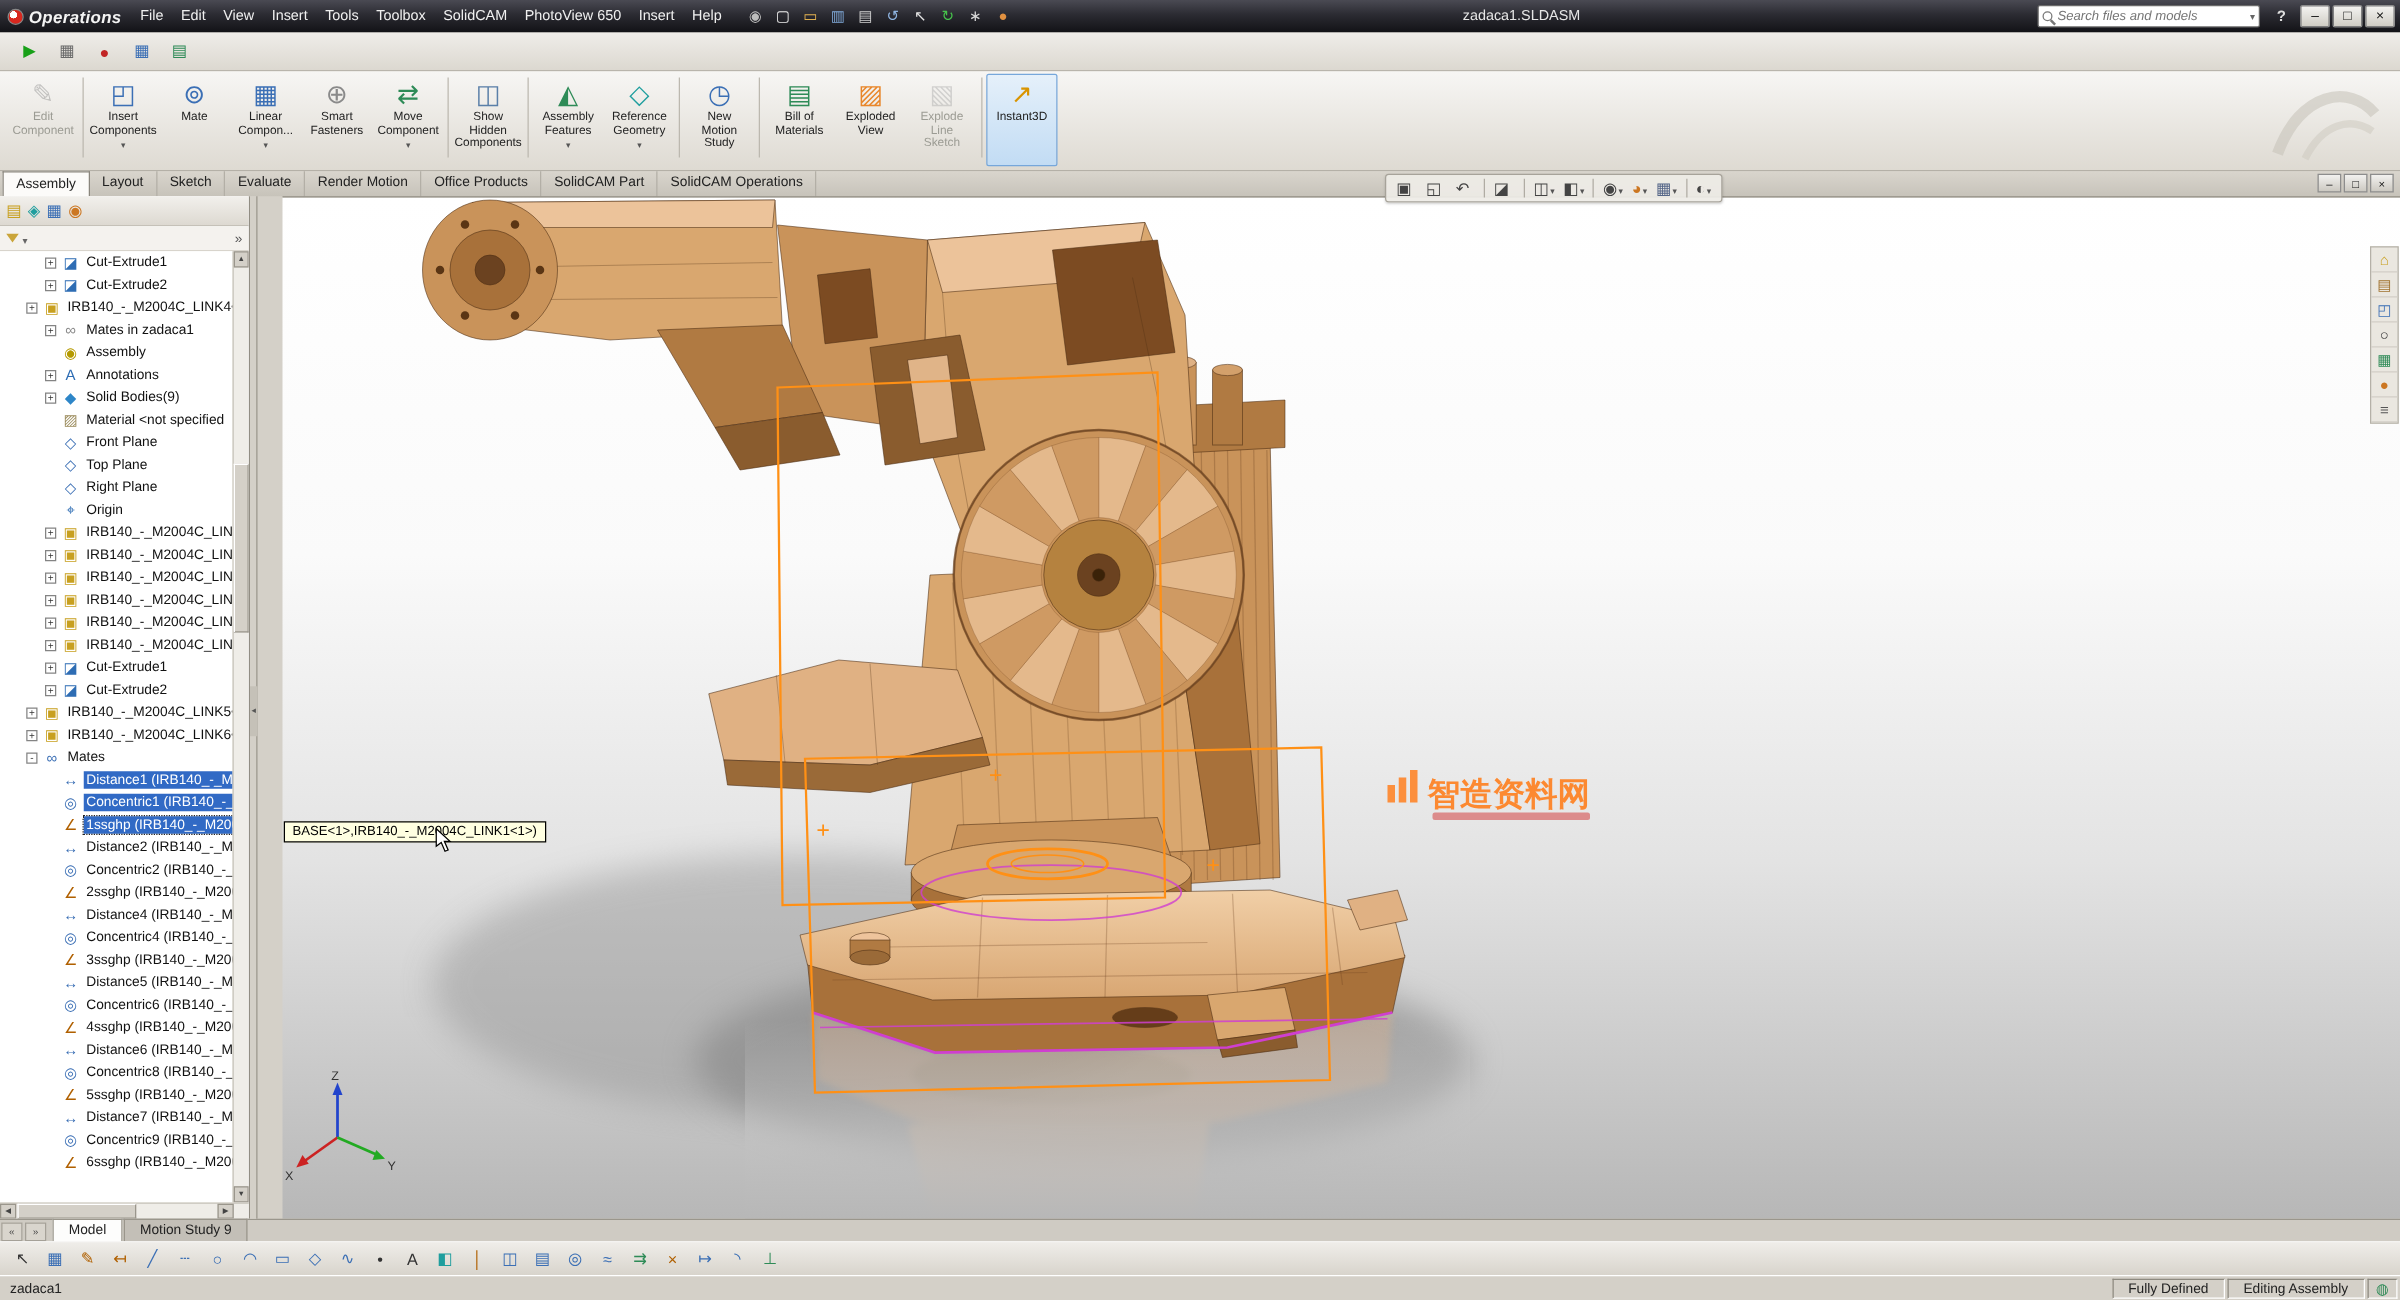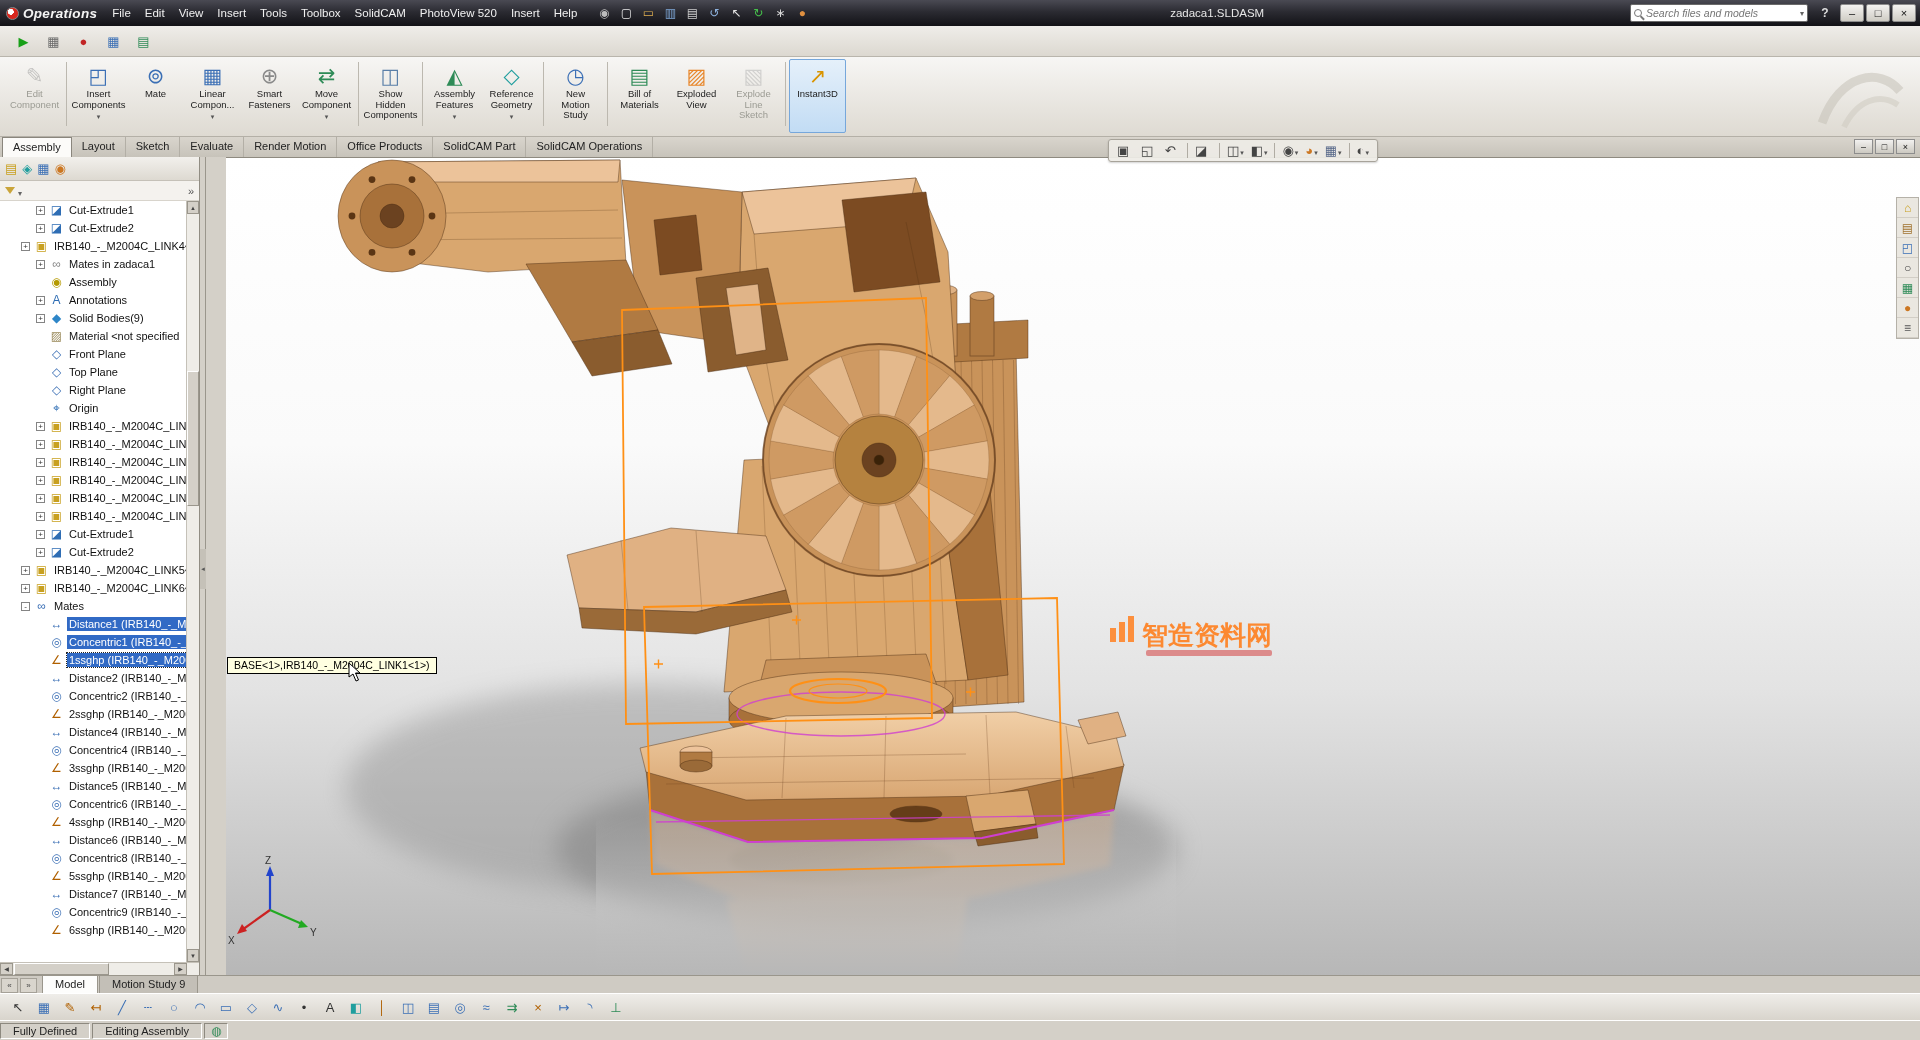--- a/index.html
+++ b/index.html
@@ -135,21 +135,21 @@
   </div>
   <div id="menubar">
 
   <span class="menu">File</span>
       <span class="menu">Edit</span>
       <span class="menu">View</span>
       <span class="menu">Insert</span>
       <span class="menu">Tools</span>
       <span class="menu">Toolbox</span>
       <span class="menu">SolidCAM</span>
-      <span class="menu">PhotoView 520</span>
+      <span class="menu">PhotoView 650</span>
       <span class="menu">Insert</span>
       <span class="menu">Help</span>
     </div>
   <div id="mtools">
 
   <button class="mtool">
         <span style="color: rgb(189, 189, 189);">◉</span>
       </button>
       <button class="mtool">
         <span style="color: rgb(232, 232, 232);">▢</span>
@@ -982,18 +982,19 @@
     </button>
     <button class="tbtn">
       <span style="color: rgb(59, 111, 181);">◝</span>
     </button>
     <button class="tbtn">
       <span style="color: rgb(46, 139, 87);">⊥</span>
     </button>
   </div>
 
 <div id="statusbar">
+  <div id="statusleft">zadaca1</div>
   <div class="scell">Fully Defined</div>
   <div class="scell">Editing Assembly</div>
   <div class="scell icon">
       <span style="color:#2e8b57;">◍</span>
     </div>
 </div>
 
 </body></html>

